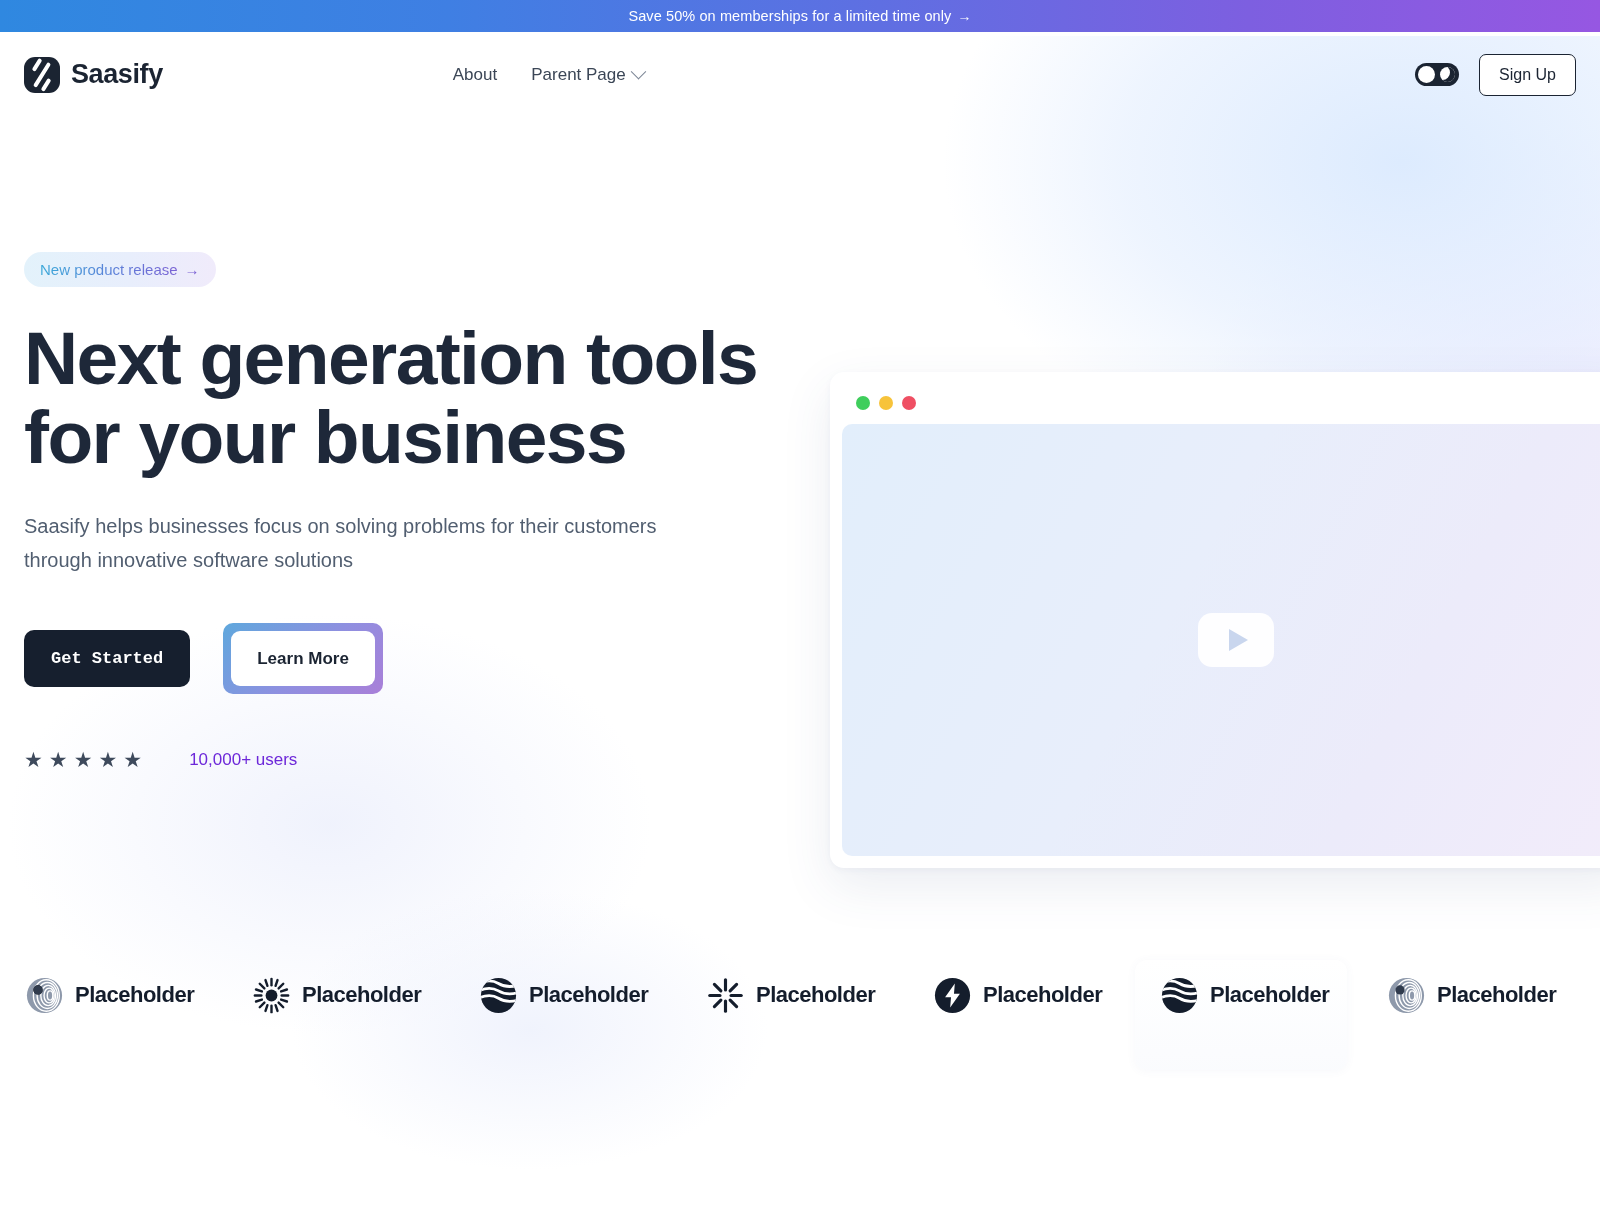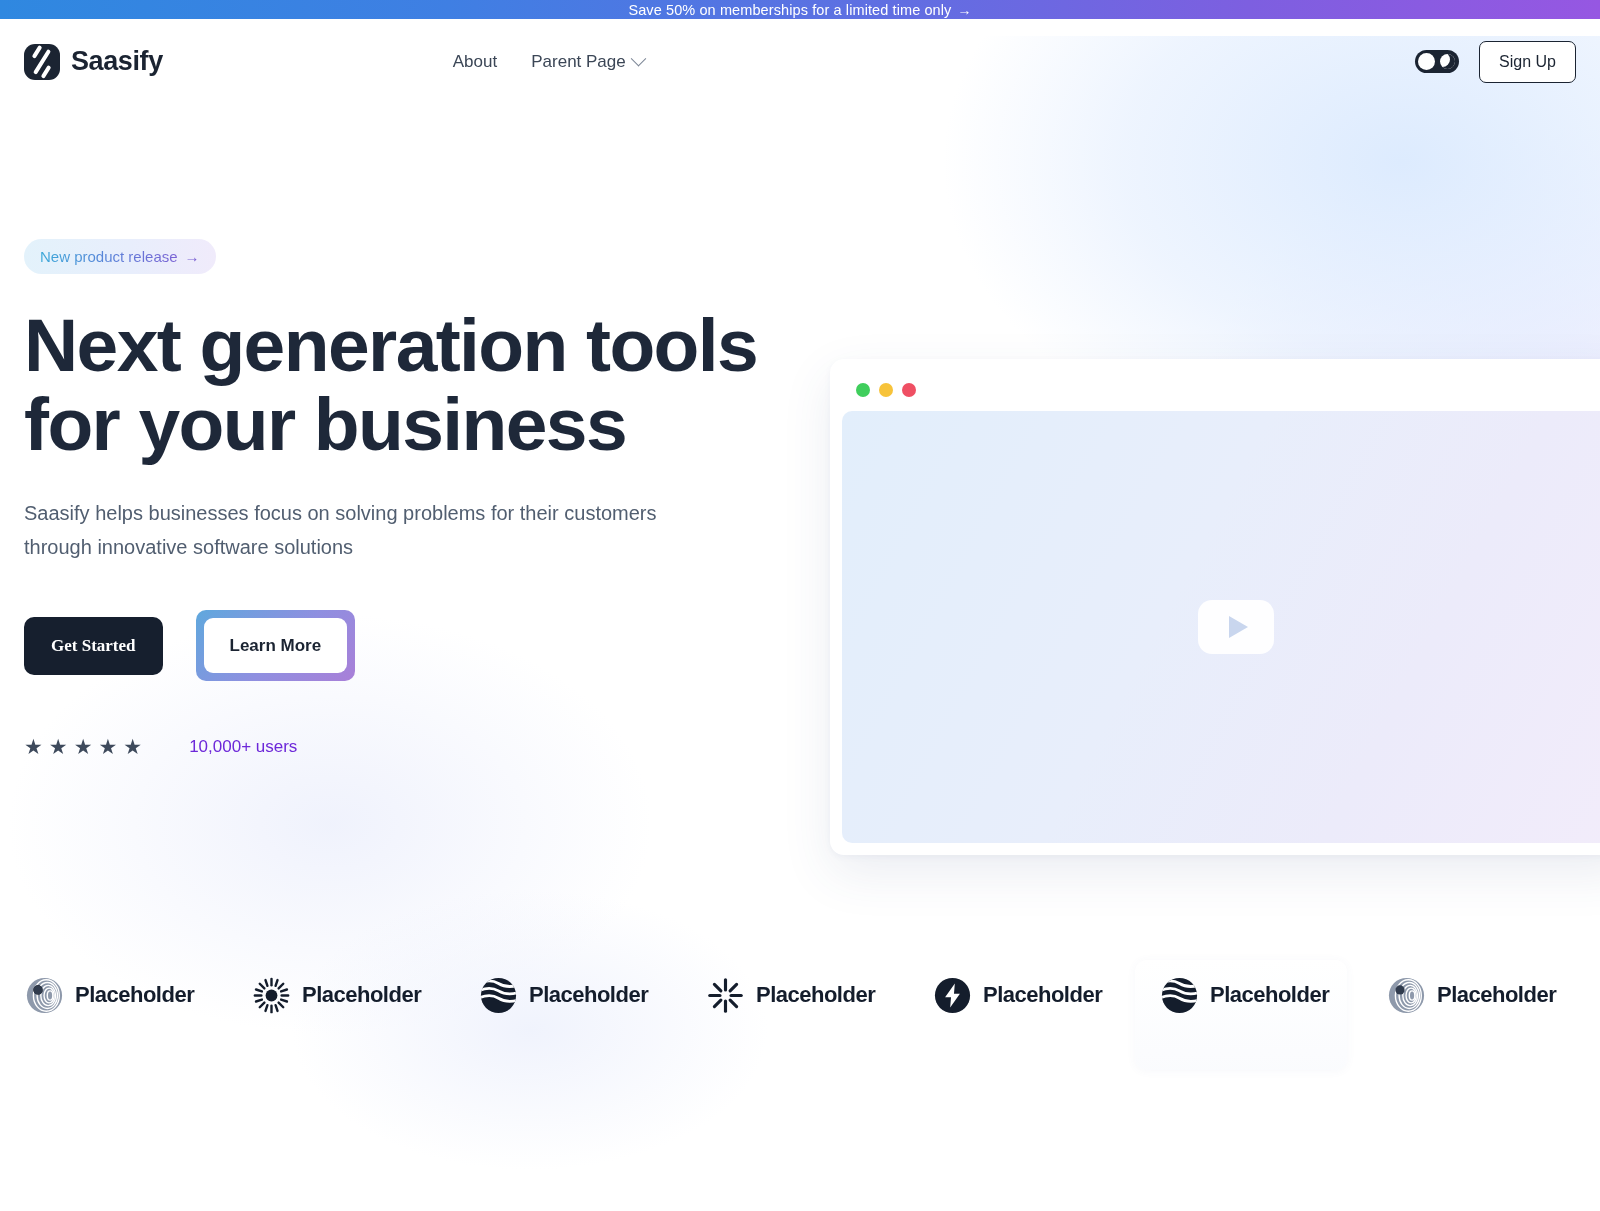--- a/index.html
+++ b/index.html
@@ -41,21 +41,21 @@
     position: absolute;
     top: 820px; left: 150px;
     width: 760px; height: 420px;
     background: radial-gradient(ellipse 340px 200px at 50% 50%, rgba(235,239,252,0.75) 0%, rgba(255,255,255,0) 70%);
     pointer-events: none;
   }
 
   
   .banner {
     position: relative;
-    height: 19px;
+    height: 32px;
     width: 100%;
     background: linear-gradient(90deg, #2f88e0 0%, #3f7fe3 28%, #5f6fe2 55%, #7d5fe0 78%, #9657e2 100%);
     display: flex;
     align-items: center;
     justify-content: center;
     z-index: 5;
   }
   .banner-link {
     color: #ffffff;
     font-size: 14.5px;
@@ -231,21 +231,21 @@
   }
   .btn-primary {
     background: #161f2e;
     color: #ffffff;
     font-size: 17px;
     font-weight: 600;
     border: none;
     border-radius: 10px;
     padding: 19px 27px;
     cursor: pointer;
-    font-family: Liberation Serif, serif;
+    font-family: Liberation Mono, monospace;
   }
   .btn-gradient {
     position: relative;
     display: inline-block;
     border-radius: 10px;
     padding: 8px;
     background: linear-gradient(135deg, #5fa8dd 0%, #8f8fe0 55%, #a97fd8 100%);
     cursor: pointer;
   }
   .btn-gradient > span {

